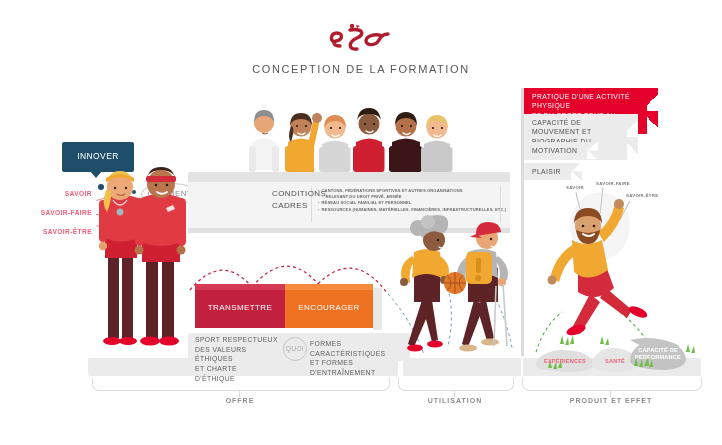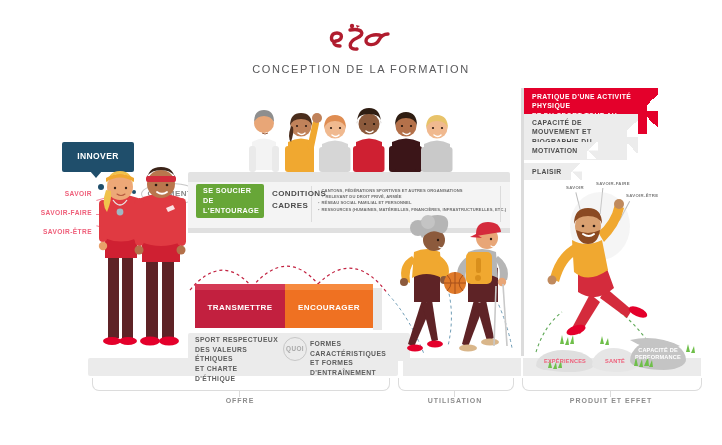--- a/index.html
+++ b/index.html
@@ -1,21 +1,21 @@
 <!DOCTYPE html>
 <html><head>
 <meta charset="utf-8">
 <style>
   html,body{margin:0;padding:0;background:#ffffff;}
   body{width:722px;height:445px;overflow:hidden;
        font-family:"Liberation Sans","DejaVu Sans",sans-serif;
        -webkit-font-smoothing:antialiased;}
   #stage{position:relative;width:722px;height:445px;background:#ffffff;}
   .abs{position:absolute;}
-  .cap{font-weight:bold;letter-spacing:.4px;text-transform:uppercase;line-height:1.15;}
+  .cap{font-weight:normal;letter-spacing:.4px;text-transform:uppercase;line-height:1.15;}
 
   
   #logo{left:0;right:0;top:22px;text-align:center;height:34px;}
   #logo svg{display:block;margin:0 auto;}
   #title{left:0;right:0;top:63px;text-align:center;font-size:11px;color:#58585a;
          font-weight:normal;letter-spacing:1.6px;}
   #floor-left{left:88px;top:358px;width:310px;height:18px;background:#ebebeb;border-radius:2px;}
   #floor-mid{left:403px;top:358px;width:118px;height:18px;background:#ebebeb;}
   #floor-right{left:523px;top:358px;width:178px;height:18px;background:#ebebeb;}
 
@@ -276,24 +276,20 @@
       <circle cx="433" cy="128" r="1.1" fill="#2c1a12"></circle>
         <circle cx="442" cy="128" r="1.1" fill="#2c1a12"></circle>
       <path d="M434 135 q4 3 7 0" stroke="#fff" stroke-width="1.5" fill="none" stroke-linecap="round"></path>
     </g>
   </svg>
 
   <div class="abs" id="desk-top"></div>
   <div class="abs" id="desk-body"></div>
   <div class="abs" id="desk-shadow"></div>
 
-  <div class="abs" id="greenbox">
-    <div class="l cap">SE SOUCIER</div>
-    <div class="l cap">DE L'ENTOURAGE</div>
-  </div>
   <div class="abs" id="sep1"></div>
   <div class="abs" id="cc">
     <div class="l cap">CONDITIONS</div>
     <div class="l cap">CADRES</div>
   </div>
   <div class="abs" id="bullets">
     <div class="bl">CANTONS, FÉDÉRATIONS SPORTIVES ET AUTRES ORGANISATIONS</div>
     <div class="bl cont" style="list-style:none">RELEVANT DU DROIT PRIVÉ, ARMÉE</div>
     <div class="bl">RÉSEAU SOCIAL FAMILIAL ET PERSONNEL</div>
     <div class="bl">RESSOURCES (HUMAINES, MATÉRIELLES, FINANCIÈRES, INFRASTRUCTURELLES, ETC.)</div>

